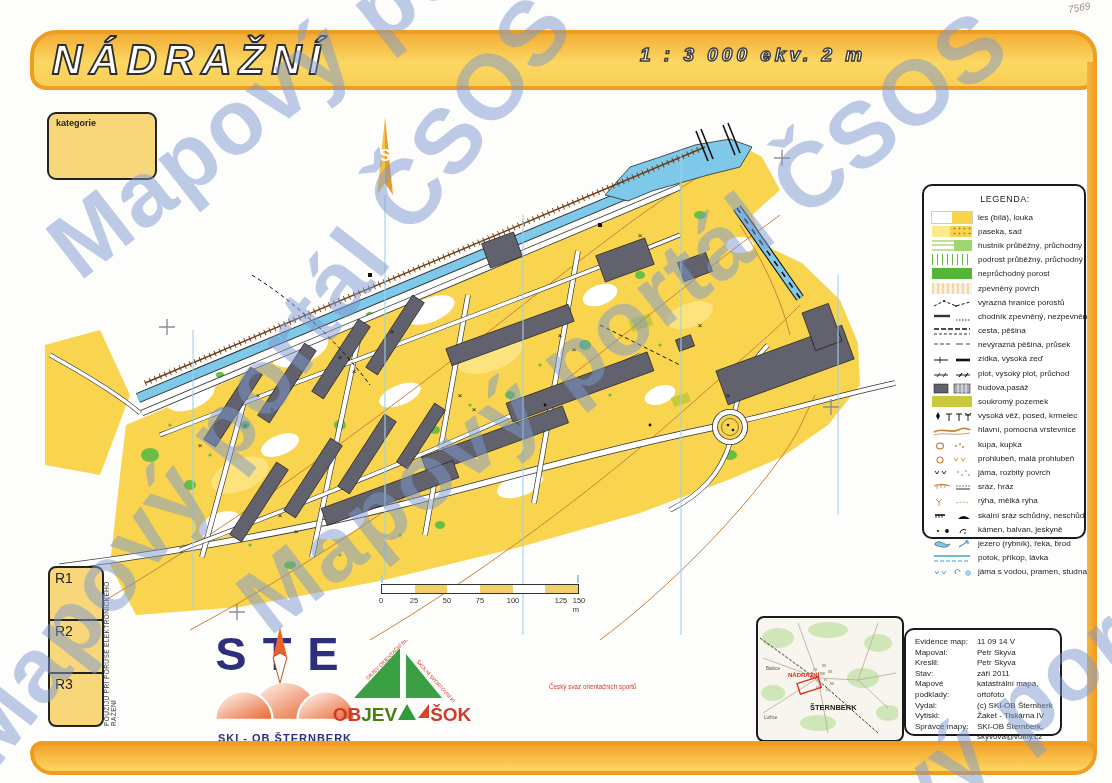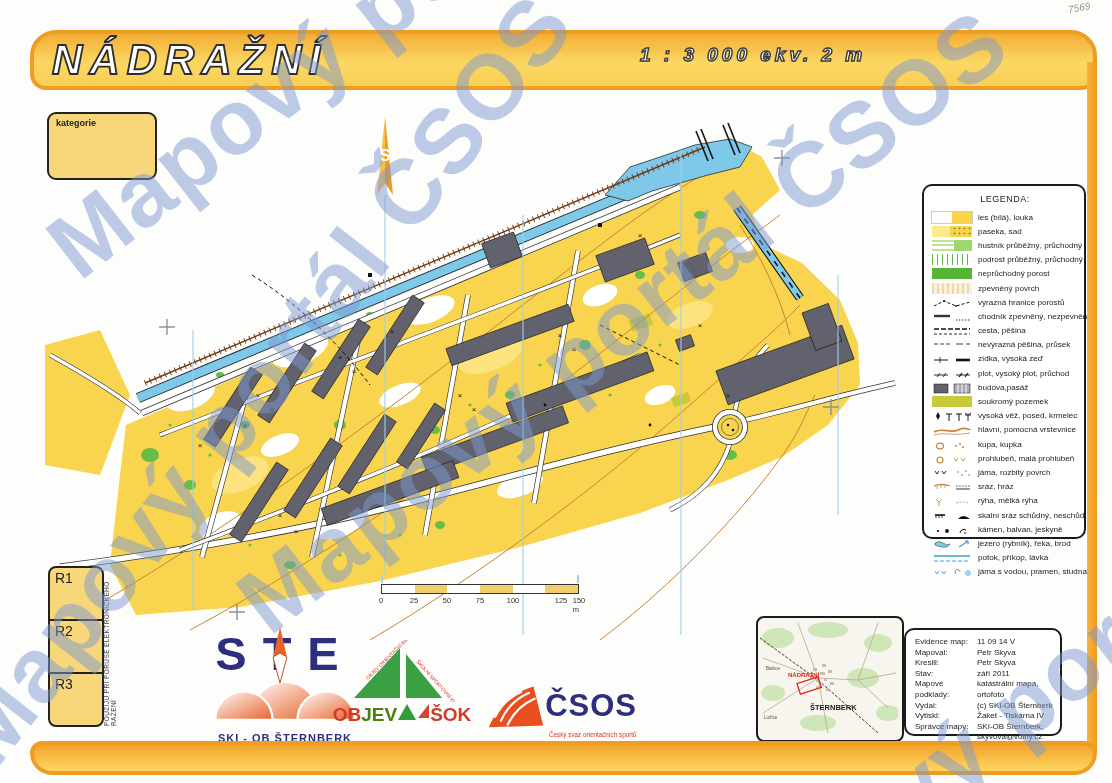--- a/index.html
+++ b/index.html
@@ -670,29 +670,20 @@
     <div class="objev-words">
       <span class="ow-red">OB</span>
         <span class="ow-green">JEV</span>
       <span class="tri tri-green"></span>
       <span class="tri tri-red"></span>
       <span class="ow-red">ŠOK</span>
     </div>
   </div>
 
   <div class="abs csos">
-    <div class="csos-row">
-      <svg width="60" height="48" viewBox="0 0 60 48">
-        <path d="M2,46 C10,26 26,10 48,4 L58,44 Z" fill="#e84e1e"></path>
-        <path d="M8,36 C14,24 24,14 36,9" stroke="#fff" stroke-width="2.2" fill="none"></path>
-        <path d="M14,40 C20,26 30,16 44,10" stroke="#fff" stroke-width="2.2" fill="none"></path>
-        <path d="M21,44 C27,31 36,22 50,16" stroke="#fff" stroke-width="2.2" fill="none"></path>
-      </svg>
-      <div class="csos-name">ČSOS</div>
-    </div>
     <div class="csos-caption">Český svaz orientačních sportů</div>
   </div>
 
   <div class="abs right-strip"></div>
   <div class="abs band-bottom"></div>
 
   <div class="wm" style="left:-30px;top:700px;transform:rotate(-52deg);">Mapový portál ČSOS</div>
   <div class="wm" style="left:250px;top:560px;transform:rotate(-38deg);">Mapový portál ČSOS</div>
   <div class="wm" style="left:60px;top:205px;transform:rotate(-38deg);">Mapový portál ČSOS</div>
   <div class="wm" style="left:700px;top:905px;transform:rotate(-38deg);">Mapový portál ČSOS</div>

